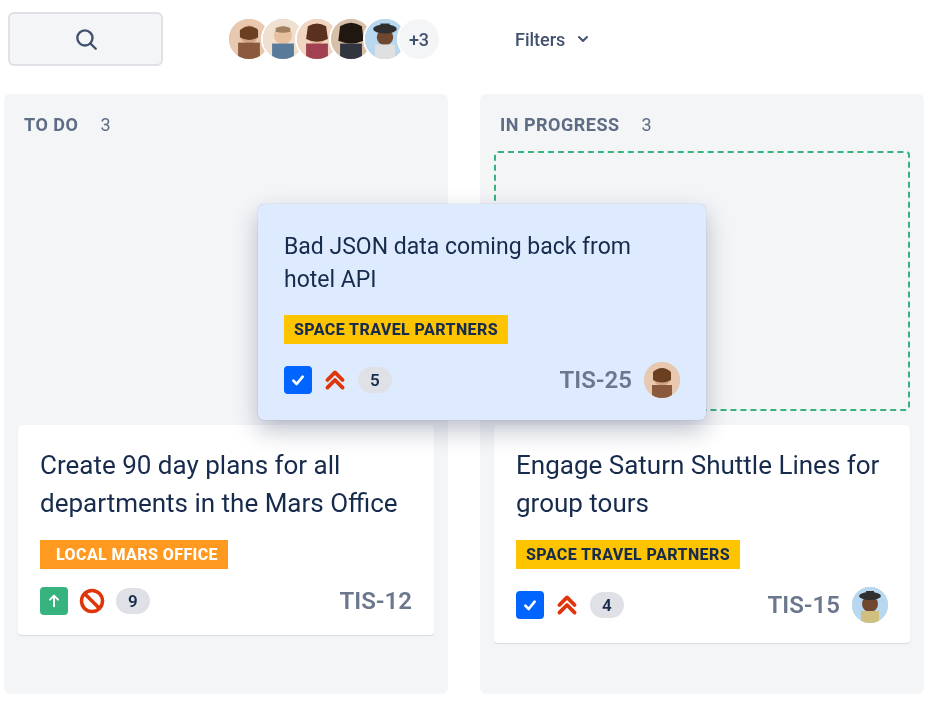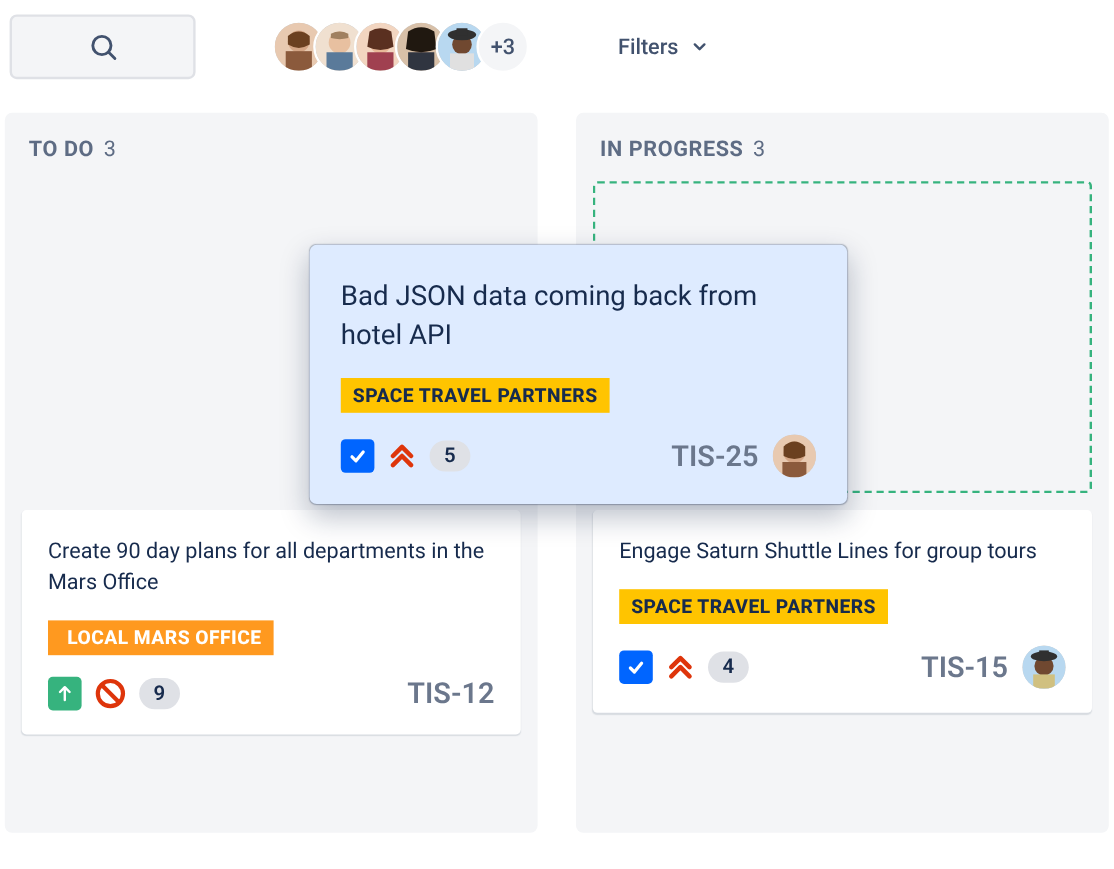--- a/index.html
+++ b/index.html
@@ -68,21 +68,21 @@
   width: 448px;
   background: #f4f5f7;
   border-radius: 6px;
   padding: 20px 14px;
   min-height: 600px;
   overflow: hidden;
 }
 .col-header {
   display: flex;
   align-items: center;
-  gap: 8px;
+  gap: 22px;
   padding: 0 6px 16px 6px;
 }
 .col-title {
   color: #5e6c84;
   font-size: 18px;
   font-weight: 700;
   letter-spacing: 0.5px;
   text-transform: uppercase;
 }
 .col-count {
@@ -98,21 +98,21 @@
 }
 .card {
   background: #fff;
   border-radius: 4px;
   padding: 22px 22px 20px 22px;
   margin-bottom: 14px;
   box-shadow: 0 1px 1px rgba(9,30,66,0.12);
 }
 .card-title {
   color: #172b4d;
-  font-size: 18px;
+  font-size: 26px;
   line-height: 1.45;
   margin-bottom: 18px;
 }
 .card-label {
   display: inline-block;
   padding: 5px 10px;
   border-radius: 0;
   font-size: 16px;
   font-weight: 800;
   letter-spacing: 0.4px;

